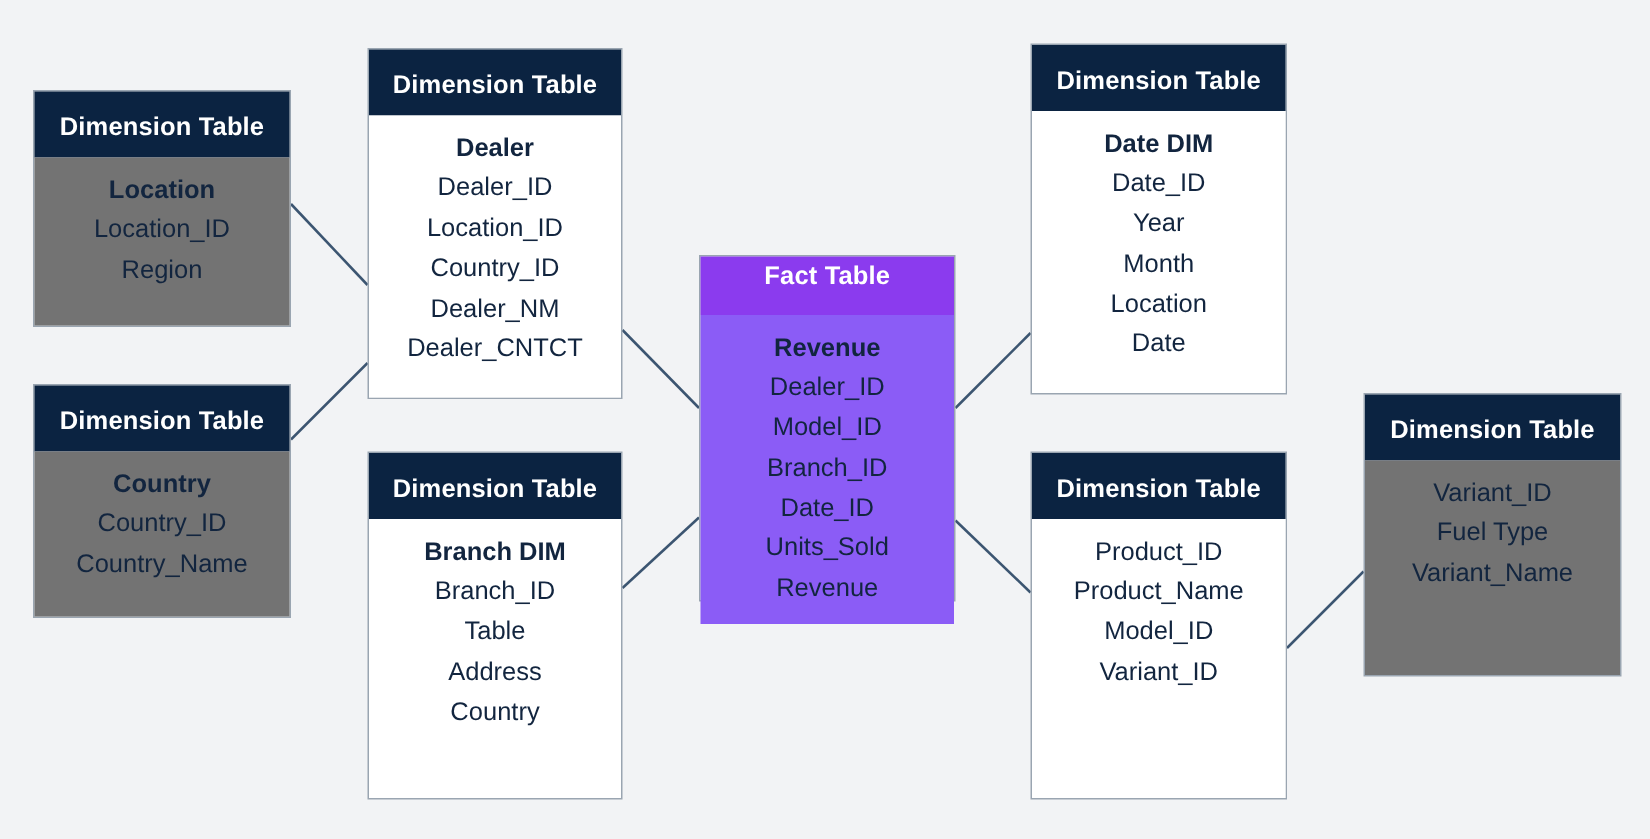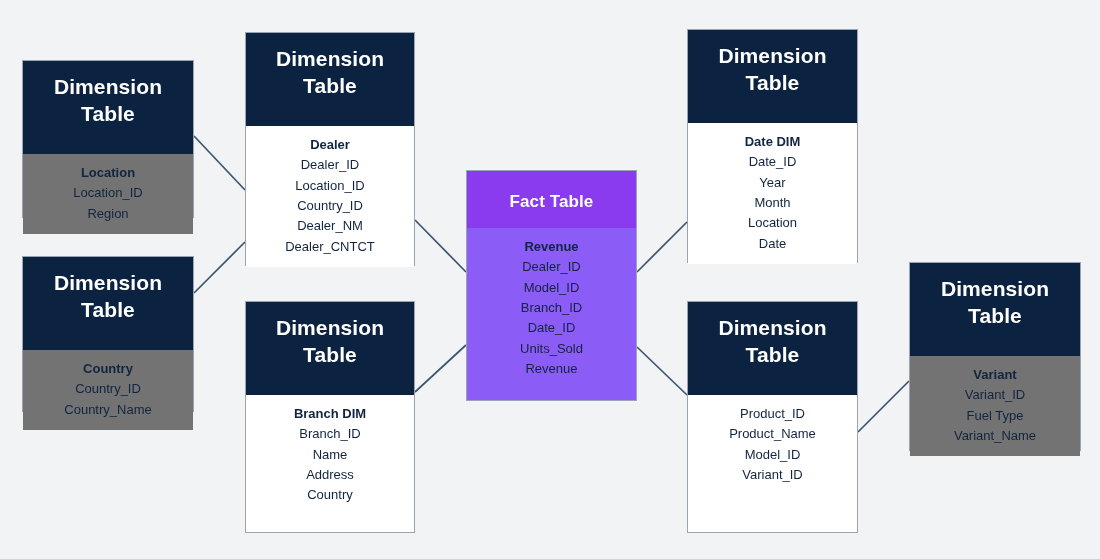--- a/index.html
+++ b/index.html
@@ -28,37 +28,37 @@
     box-sizing: border-box;
     border: 1px solid #9aa5b1;
     display: flex;
     flex-direction: column;
     z-index: 2;
   }
   .entity .hdr {
     background: #0b2341;
     color: #ffffff;
     font-weight: bold;
-    font-size: 21px;
+    font-size: 17px;
     line-height: 1.28;
     text-align: center;
-    padding: 13px 6px 26px 6px;
+    padding: 13px 6px 9px 6px;
     letter-spacing: 0.1px;
   }
   .entity.fact .hdr {
     background: #8b3bee;
     font-size: 17px;
-    padding: 20px 6px 15px 6px;
+    padding: 2px 6px 15px 6px;
   }
   .entity .body {
     flex: 1;
     background: #ffffff;
     color: #12253f;
     text-align: center;
-    font-size: 13px;
+    font-size: 17px;
     line-height: 1.57;
     padding: 9px 6px 10px 6px;
   }
   .entity.cyan .body {
     background: #737373;
   }
   .entity.fact .body {
     background: #8b5cf6;
   }
   .entity .body .tname {
@@ -122,21 +122,21 @@
       <span class="col">Dealer_NM</span>
       <span class="col">Dealer_CNTCT</span>
     </div>
   </div>
 
   <div class="entity" id="ent-branch">
     <div class="hdr">Dimension Table</div>
     <div class="body">
       <span class="tname">Branch DIM</span>
       <span class="col">Branch_ID</span>
-      <span class="col">Name</span>
+      <span class="col">Table</span>
       <span class="col">Address</span>
       <span class="col">Country</span>
     </div>
   </div>
 
   <div class="entity fact" id="ent-fact">
     <div class="hdr">Fact Table</div>
     <div class="body">
       <span class="tname">Revenue</span>
       <span class="col">Dealer_ID</span>
@@ -166,20 +166,19 @@
       <span class="col">Product_ID</span>
       <span class="col">Product_Name</span>
       <span class="col">Model_ID</span>
       <span class="col">Variant_ID</span>
     </div>
   </div>
 
   <div class="entity cyan" id="ent-variant">
     <div class="hdr">Dimension Table</div>
     <div class="body">
-      <span class="tname">Variant</span>
       <span class="col">Variant_ID</span>
       <span class="col">Fuel Type</span>
       <span class="col">Variant_Name</span>
     </div>
   </div>
 
 </div>
 
 </body></html>

